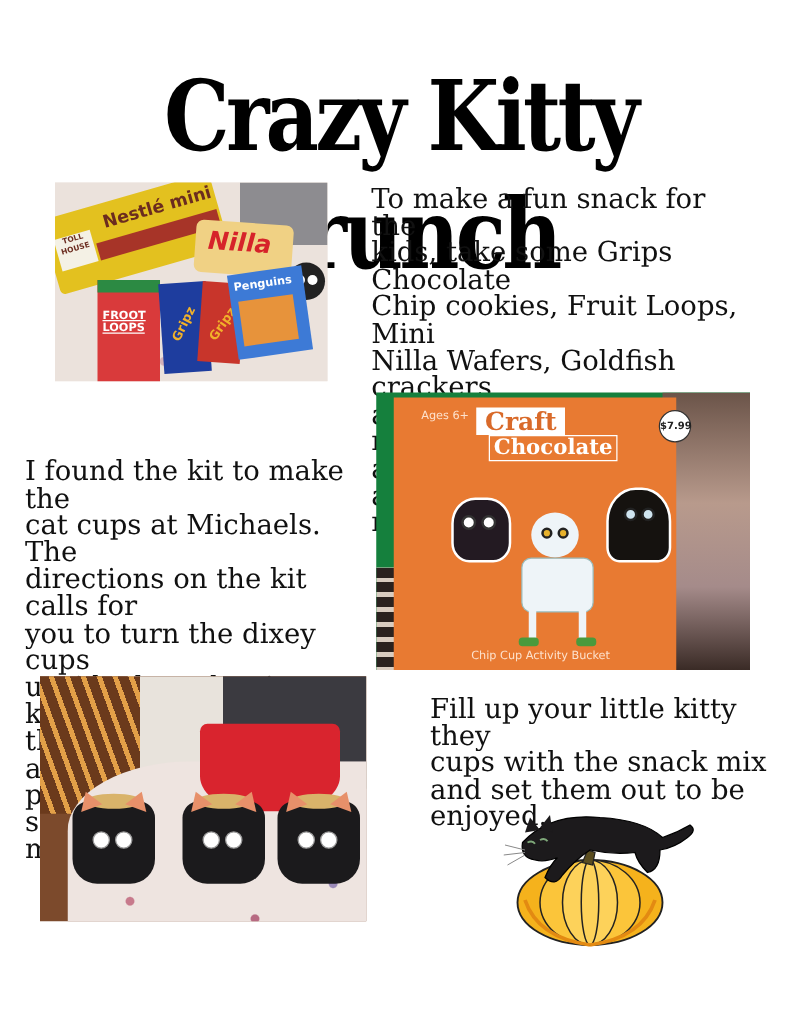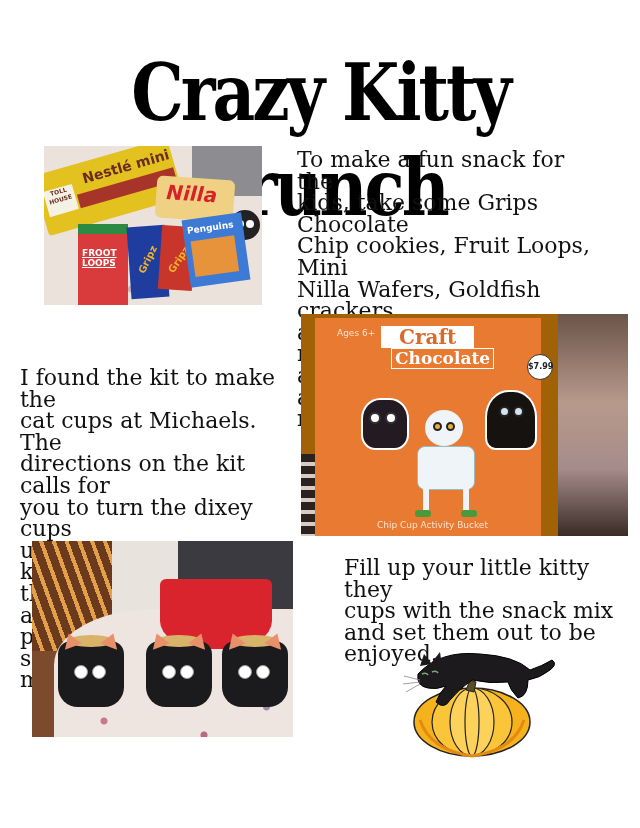--- a/index.html
+++ b/index.html
@@ -42,28 +42,28 @@
     #photo1 .froot { position:absolute; left:34px; top:78px; width:50px; height:80px; background:#d93a3b; border-top:10px solid #2c8a43; }
     #photo1 .froot span { position:absolute; left:4px; top:14px; font: bold 9px "DejaVu Sans", sans-serif; color:#fff; line-height:10px;text-decoration:underline; }
     #photo1 .gripz1 { position:absolute; left:85px; top:80px; width:38px; height:72px; background:#1e3d9e; transform:rotate(-4deg); }
     #photo1 .gripz2 { position:absolute; left:116px; top:80px; width:34px; height:64px; background:#c8352b; transform:rotate(4deg); }
     #photo1 .gripz1 span, #photo1 .gripz2 span { position:absolute; left:4px; top:28px; font: bold 10px "DejaVu Sans", sans-serif; color:#f1b12a; transform:rotate(-60deg); }
     #photo1 .penguins { position:absolute; left:142px; top:70px; width:60px; height:68px; background:#3d7ad6; transform:rotate(-8deg); }
     #photo1 .penguins span { position:absolute; left:4px; top:6px; font: bold 9px "DejaVu Sans", sans-serif; color:#fff; }
     #photo1 .penguins .orange { position:absolute; left:6px; top:22px; width:44px; height:36px; background:#e7933b; }
 
     
-    #photo2 { left: 301px; top: 314px; width: 327px; height: 222px; background: #a16207; }
+    #photo2 { left: 301px; top: 314px; width: 299px; height: 222px; background: #15803d; }
     #photo2 .bg-right { position:absolute; right:0; top:0; width:70px; height:222px; background: linear-gradient(180deg,#6b5449,#b89a8c 40%,#a58b8a 70%,#3a2b26); }
     #photo2 .cups { position:absolute; left:0; top:140px; width:32px; height:82px; background: repeating-linear-gradient(180deg,#2a221f 0 8px,#d8ccc0 8px 12px); }
     #photo2 .kit { position:absolute; left:14px; top:4px; width:226px; height:218px; background:#e87a32; }
     #photo2 .ages { position:absolute; left:22px; top:10px; font: 9px "DejaVu Sans", sans-serif; color:#fde1cc; }
-    #photo2 .craft-label { position:absolute; left:66px; top:8px; background:#fff; padding:0 18px; font: bold 20px "DejaVu Serif", serif; color:#d96a2a; line-height:22px; }
+    #photo2 .craft-label { position:absolute; left:66px; top:8px; background:#fff; padding:0 7px; font: bold 20px "DejaVu Serif", serif; color:#d96a2a; line-height:22px; }
     #photo2 .essentials-label { position:absolute; left:76px; top:30px; border:1px solid #fff; padding:0 3px; font: bold 17px "DejaVu Serif", serif; color:#fff; line-height:19px; }
-    #photo2 .price { position:absolute; left:212px; top:10px; width:24px; height:24px; border-radius:50%; background:#fff; border:1px solid #333; font: bold 8px "DejaVu Sans", sans-serif; color:#222; text-align:center; line-height:24px;margin-top:26px; }
+    #photo2 .price { position:absolute; left:212px; top:10px; width:24px; height:24px; border-radius:50%; background:#fff; border:1px solid #333; font: bold 8px "DejaVu Sans", sans-serif; color:#222; text-align:center; line-height:24px; }
     #photo2 .bat { position:absolute; left:46px; top:80px; width:44px; height:48px; background:#231a22; border-radius:40% 40% 30% 30%; border:2px solid #fff; }
     #photo2 .bat::before, #photo2 .bat::after { content:""; position:absolute; top:12px; width:12px; height:12px; background:#fff; border-radius:50%; border:2px solid #333; box-sizing:border-box; }
     #photo2 .bat::before { left:6px; } #photo2 .bat::after { left:22px; }
     #photo2 .skeleton-head { position:absolute; left:110px; top:92px; width:38px; height:36px; background:#eef4f8; border-radius:50%; }
     #photo2 .skeleton-head::before, #photo2 .skeleton-head::after { content:""; position:absolute; top:12px; width:9px; height:9px; background:#e8b22c; border-radius:50%; border:2px solid #222; box-sizing:border-box; }
     #photo2 .skeleton-head::before { left:8px; } #photo2 .skeleton-head::after { left:21px; }
     #photo2 .skeleton-body { position:absolute; left:102px; top:128px; width:56px; height:42px; background:#eef4f8; border-radius:8px; border:1px solid #9bb; }
     #photo2 .leg-l, #photo2 .leg-r { position:absolute; top:168px; width:6px; height:26px; background:#eef4f8; }
     #photo2 .leg-l { left:108px; } #photo2 .leg-r { left:148px; }
     #photo2 .shoe-l, #photo2 .shoe-r { position:absolute; top:192px; width:16px; height:7px; background:#4a9a3c; border-radius:3px; }

